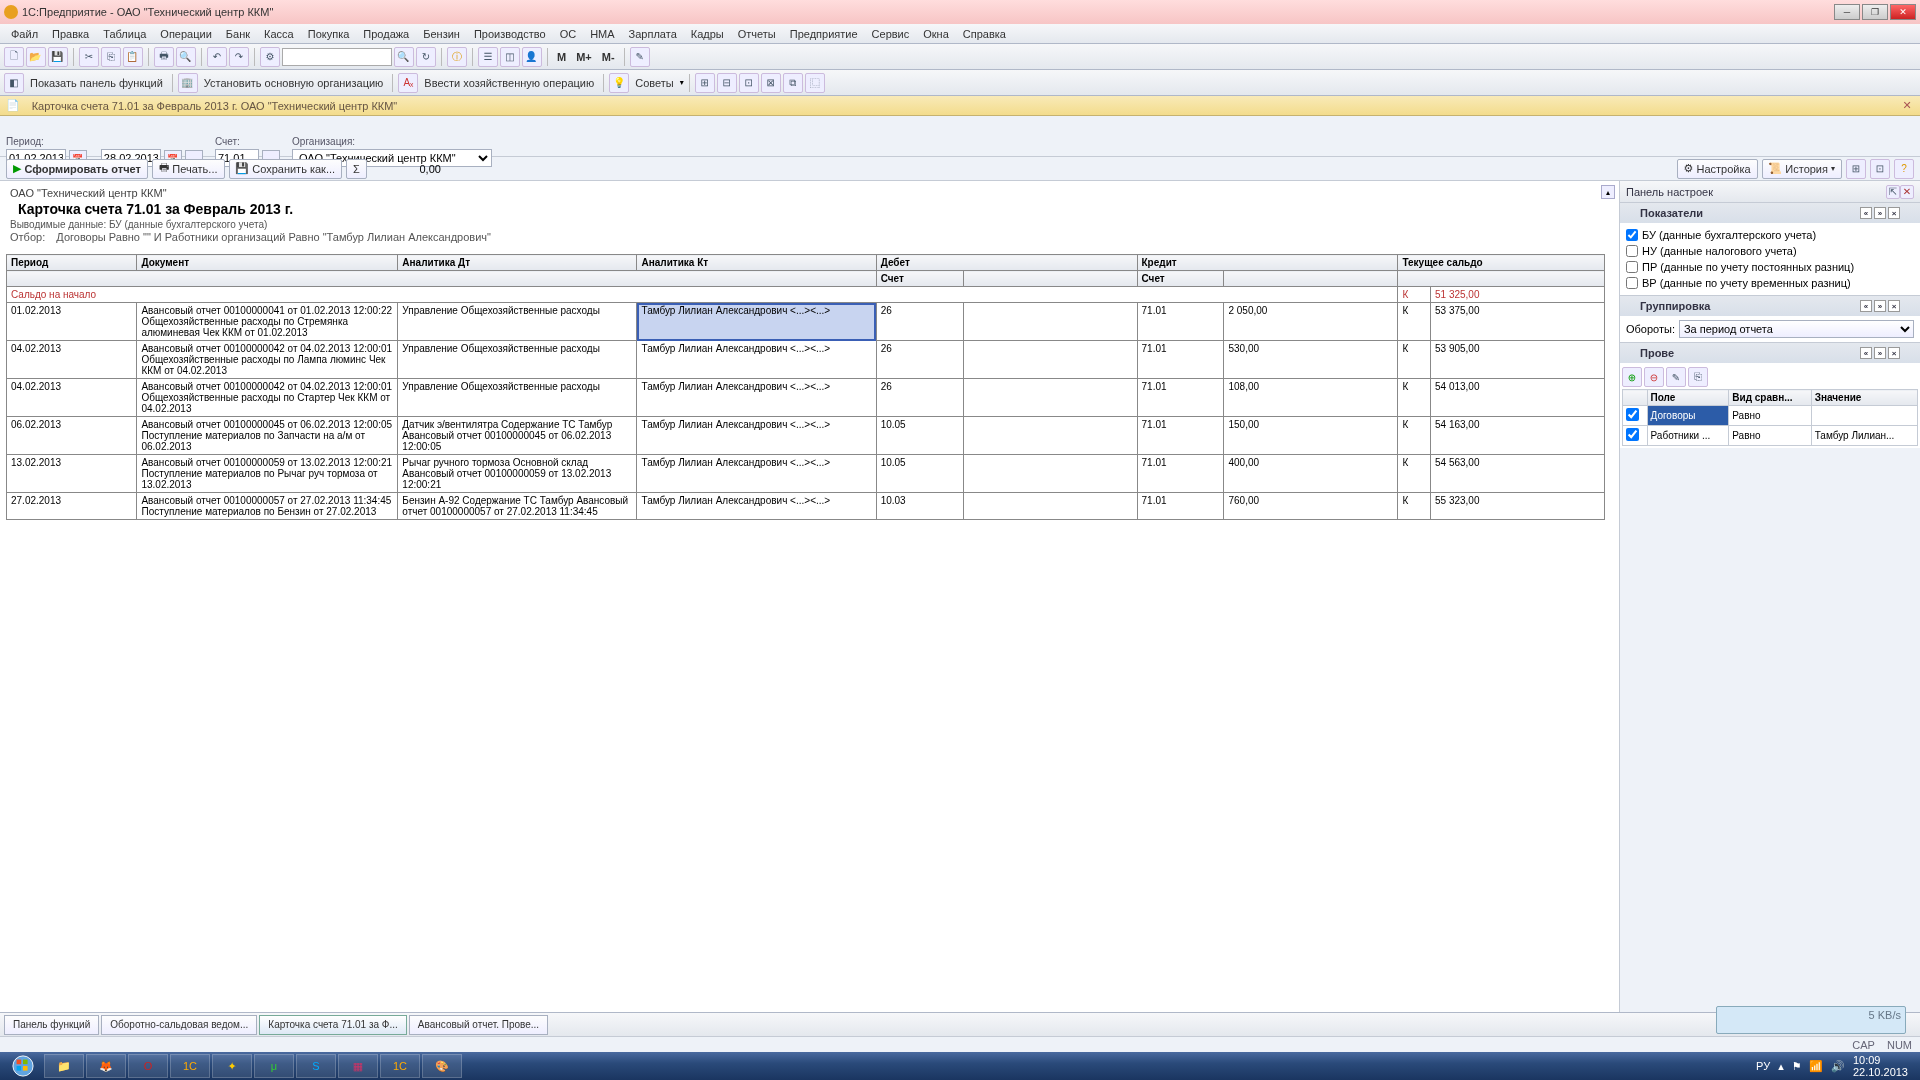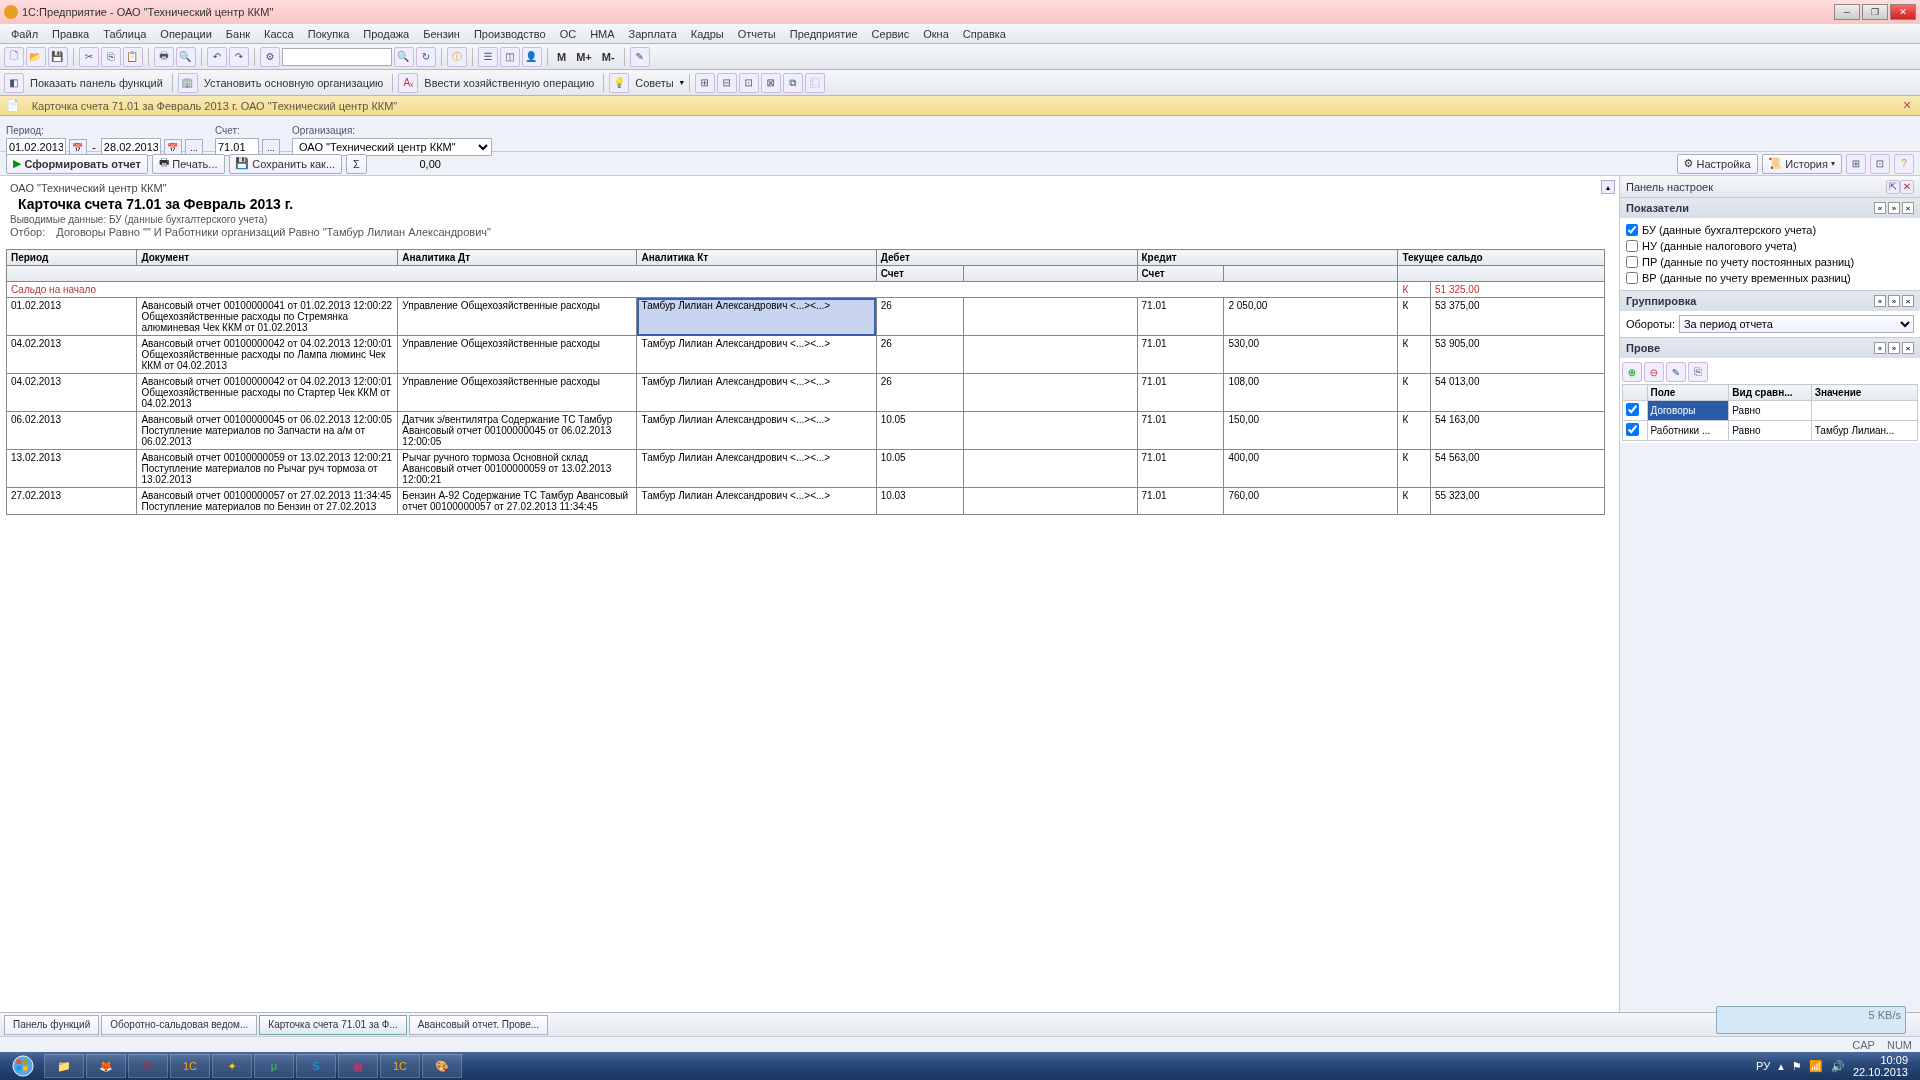--- a/index.html
+++ b/index.html
@@ -12,21 +12,21 @@
 .menubar{height:20px;background:linear-gradient(#f6f7f9,#e4e8ee);display:flex;align-items:center;padding:0 4px;border-bottom:1px solid #b0b8c8}
 .menubar span{padding:0 7px;cursor:pointer;color:#333}
 .toolbar{height:26px;background:linear-gradient(#f6f7f9,#e4e8ee);display:flex;align-items:center;padding:0 4px;border-bottom:1px solid #b0b8c8;gap:2px}
 .tbtn{width:20px;height:20px;background:#eef;border:1px solid #cbd;border-radius:2px;display:flex;align-items:center;justify-content:center;cursor:pointer;font-size:10px;color:#456}
 .tsep{width:1px;height:18px;background:#bbb;margin:0 3px}
 .search{width:110px;height:18px;border:1px solid #aaa;background:#fff}
 .tlabel{padding:0 4px;color:#333;cursor:pointer}
 .breadcrumb{height:20px;background:linear-gradient(#f9eab8,#f3dc8c);display:flex;align-items:center;padding:0 6px;border-bottom:1px solid #c5b270;color:#654}
 .breadcrumb .spacer{flex:1}
 .breadcrumb .xbtn{width:14px;height:14px;cursor:pointer;display:flex;align-items:center;justify-content:center;color:#a55}
-.filterbar{height:36px;background:#eef2f8;display:flex;align-items:flex-start;padding:9px 6px;border-bottom:1px solid #c5cbd5}
+.filterbar{height:36px;background:#eef2f8;display:flex;align-items:flex-start;padding:20px 6px;border-bottom:1px solid #c5cbd5}
 .fgroup{display:flex;flex-direction:column;margin-right:12px}
 .flabel{font-size:10px;color:#556;margin-bottom:2px}
 .finput{height:18px;border:1px solid #a8b0c0;background:#fff;padding:0 2px}
 .fbtn{width:18px;height:18px;border:1px solid #a8b0c0;background:#eef;cursor:pointer;display:inline-flex;align-items:center;justify-content:center;font-size:9px}
 .actionbar{height:24px;background:#eef2f8;display:flex;align-items:center;padding:0 6px;border-bottom:1px solid #c5cbd5;gap:4px}
 .actbtn{height:20px;padding:0 6px;border:1px solid #a8b0c0;background:linear-gradient(#fdfdfd,#eef);border-radius:2px;display:flex;align-items:center;gap:3px;cursor:pointer;color:#333}
 .main{display:flex;height:calc(100% - 196px)}
 .report{flex:1;background:#fff;overflow:auto;position:relative;border-right:1px solid #c5cbd5}
 .rhead{padding:6px 10px}
 .rorg{color:#444}
@@ -35,21 +35,21 @@
 table.grid{border-collapse:collapse;margin:4px 6px;width:calc(100% - 20px)}
 .grid th,.grid td{border:1px solid #888;padding:2px 4px;vertical-align:top;font-size:10px}
 .grid th{background:linear-gradient(#f6f7f9,#e4e8ee);font-weight:bold;text-align:left}
 .grid .num{text-align:left}
 .grid .sel{background:#c8d4f0;outline:2px solid #3a5fb5;outline-offset:-2px}
 .startrow td{color:#b33}
 .settings{width:300px;background:#eef2f8;display:flex;flex-direction:column}
 .shead{height:22px;background:linear-gradient(#f6f7f9,#e4e8ee);display:flex;align-items:center;padding:0 6px;border-bottom:1px solid #c5cbd5;color:#334}
 .shead .spacer{flex:1}
 .sgroup{border-bottom:1px solid #c5cbd5}
-.sgtitle{height:20px;background:linear-gradient(#e4e8ee,#d8dfe9);display:flex;align-items:center;padding:0 6px;color:#334;font-weight:bold}
+.sgtitle{height:20px;background:linear-gradient(#e4e8ee,#d8dfe9);display:flex;align-items:center;padding:0 20px;color:#334;font-weight:bold}
 .sgtitle .spacer{flex:1}
 .sgtitle .gbtn{width:12px;height:12px;border:1px solid #999;background:#fff;margin-left:2px;font-size:8px;display:flex;align-items:center;justify-content:center;cursor:pointer}
 .sbody{padding:4px 6px;background:#fff}
 .chk{display:flex;align-items:center;gap:4px;padding:2px 0}
 .chk input{width:12px;height:12px}
 .sel2{width:100%;height:18px;border:1px solid #a8b0c0;background:linear-gradient(#fff,#eef)}
 .ftable{width:100%;border-collapse:collapse}
 .ftable th,.ftable td{border:1px solid #c5cbd5;padding:2px 3px;font-size:10px;text-align:left}
 .ftable th{background:linear-gradient(#f6f7f9,#e4e8ee)}
 .ftable .hl{background:#2c5ca8;color:#fff}
@@ -458,18 +458,18 @@
   <div class="wtask" style="color:#0af">S</div>
   <div class="wtask" style="color:#c36">▦</div>
   <div class="wtask" style="color:#fa0">1C</div>
   <div class="wtask">🎨</div>
   <div class="tray">
     <span>РУ</span>
     <span>▴</span>
     <span>⚑</span>
     <span>📶</span>
     <span>🔊</span>
-    <div style="text-align:right">
+    <div style="text-align:left">
       <div>10:09</div>
       <div>22.10.2013</div>
     </div>
   </div>
 </div>
 
 </body></html>

